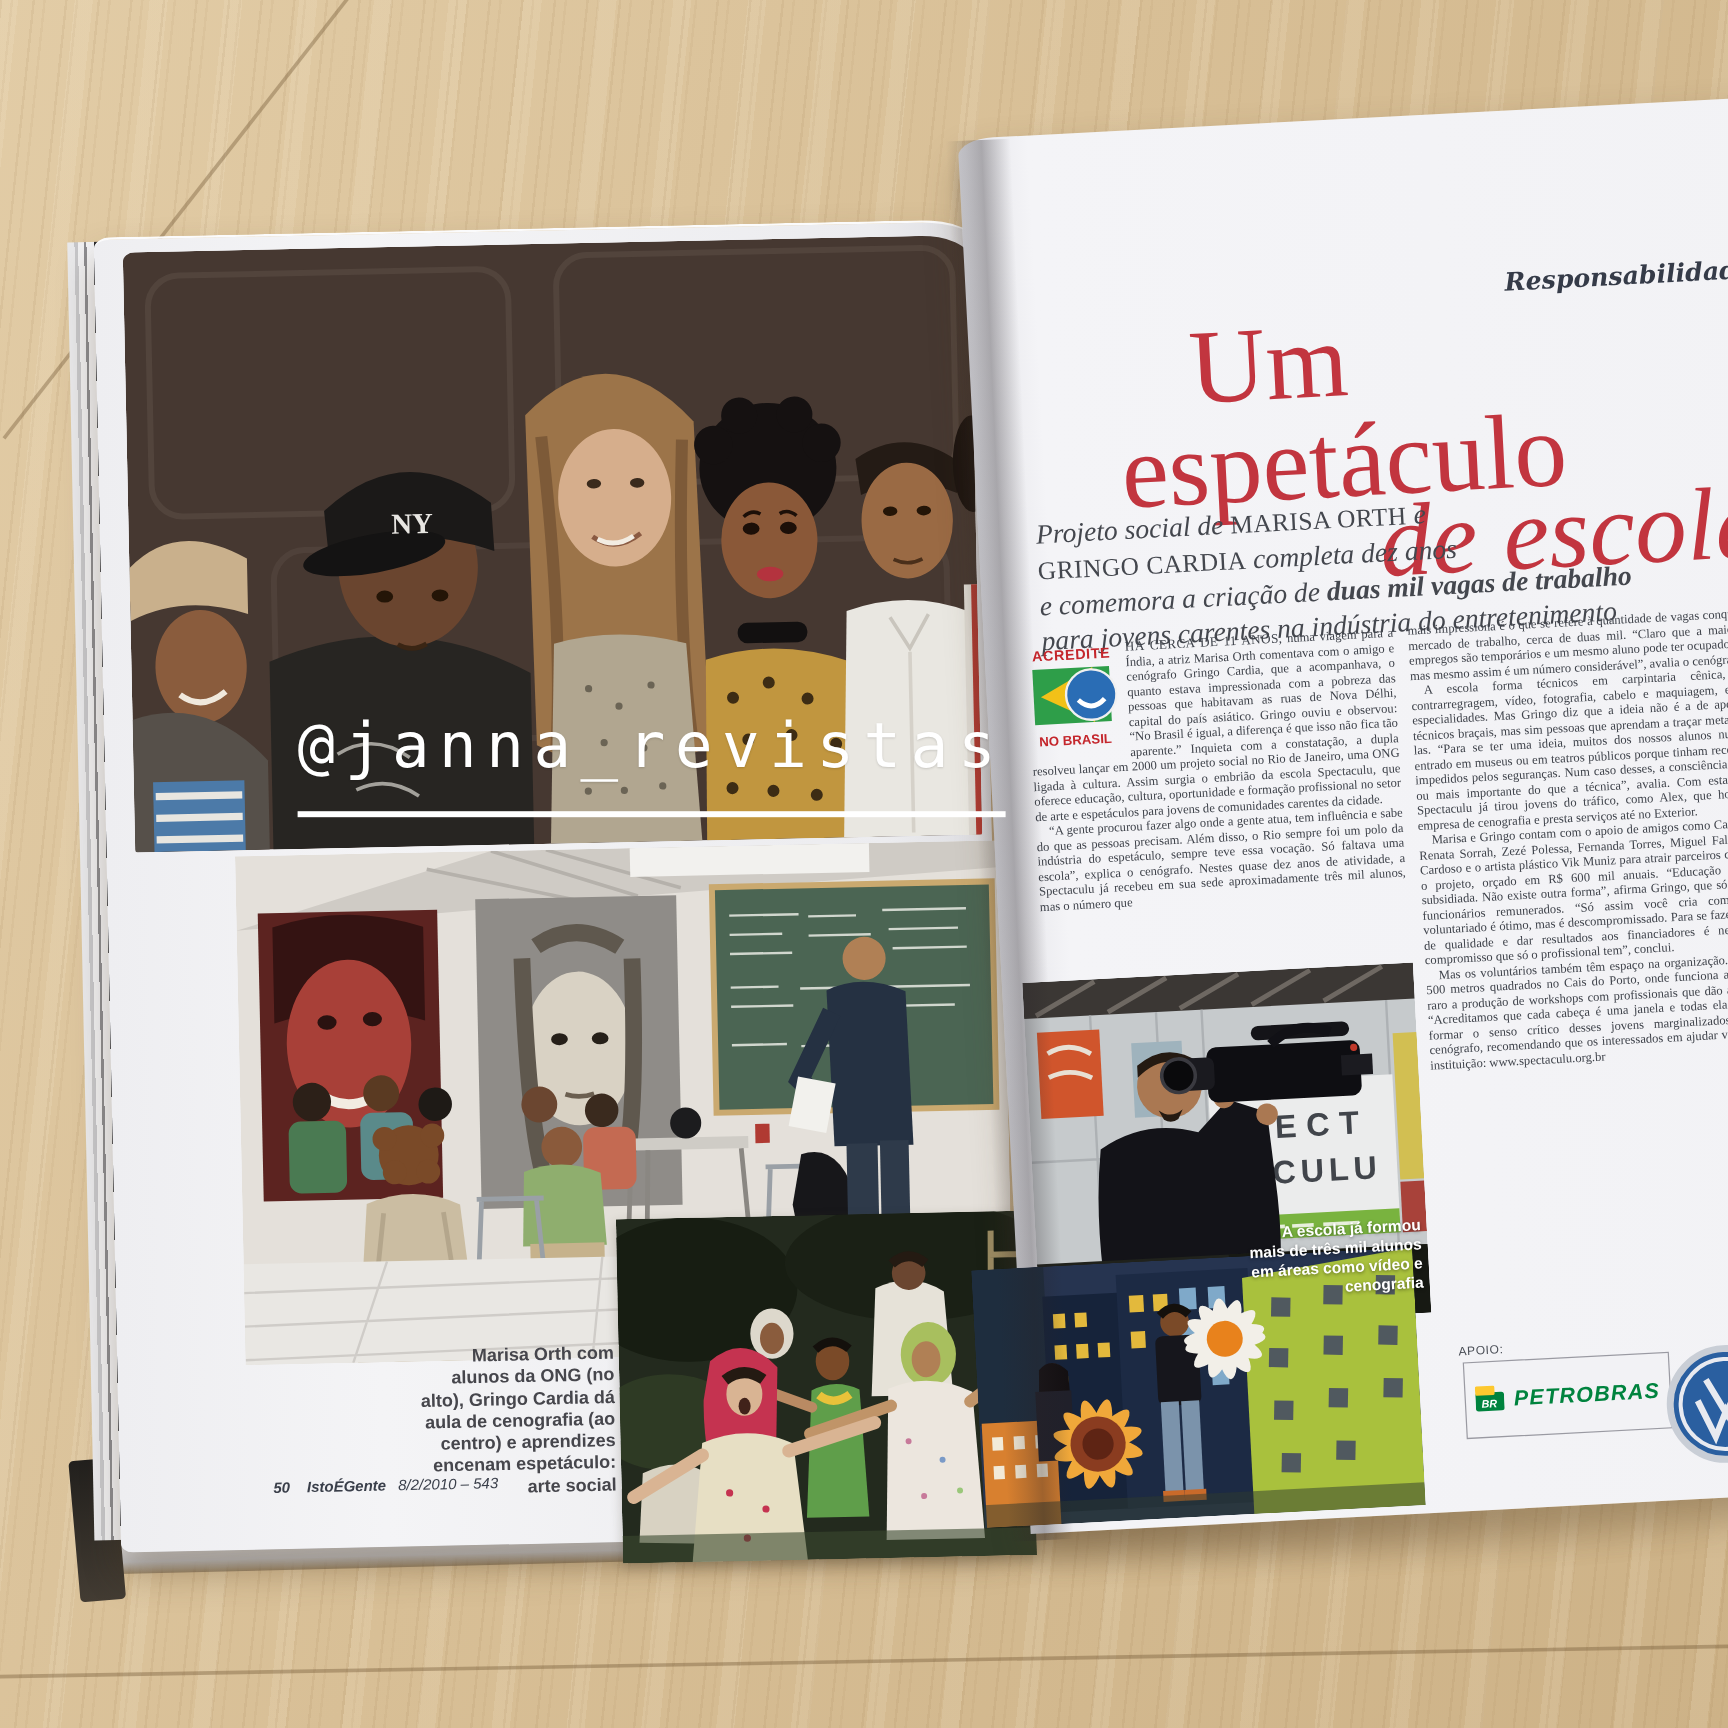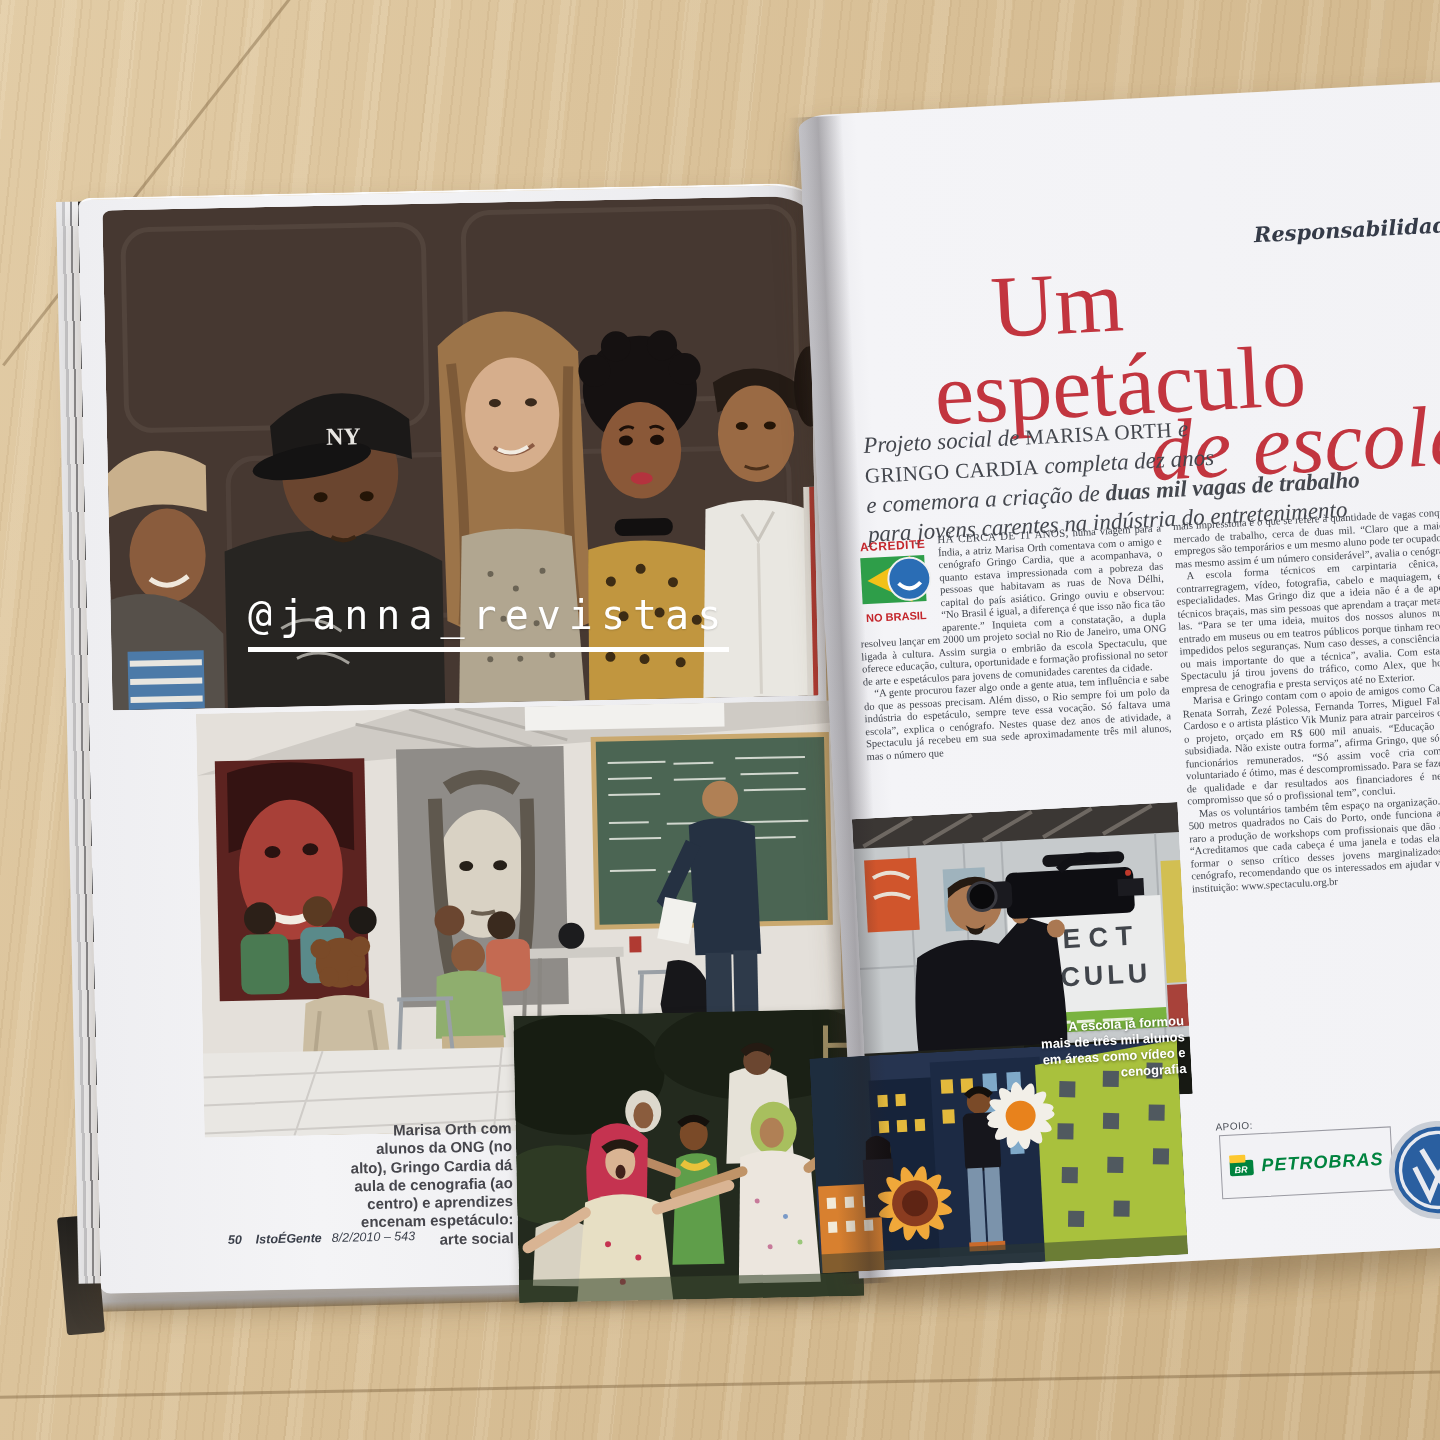--- a/index.html
+++ b/index.html
@@ -83,22 +83,22 @@
     color:#ffffff;text-align:right;text-shadow:0 1px 3px rgba(0,0,0,.45);}
   .apoio-label{position:absolute;left:364px;top:1026px;
     font-family:"Liberation Sans",sans-serif;font-size:10px;letter-spacing:.5px;color:#4a4e56;}
   .petro-box{position:absolute;left:367px;top:1040px;width:172px;height:64px;
     border:1px solid #9a9aa2;display:flex;align-items:center;gap:8px;padding:0 8px;box-sizing:border-box;
     background:#f2f2f5;}
   .petro-name{font-family:"Liberation Sans",sans-serif;font-weight:bold;font-style:italic;
     font-size:18px;letter-spacing:1px;color:#00833e;}
   .vw{position:absolute;left:534px;top:1036px;width:100px;height:104px;}
   .watermark{position:absolute;left:248px;top:592px;z-index:50;
-    font-family:"DejaVu Sans Mono",monospace;font-size:40px;letter-spacing:8px;color:#ffffff;
-    padding-bottom:9px;border-bottom:5px solid #ffffff;text-shadow:0 1px 2px rgba(0,0,0,.15);}
+    font-family:"DejaVu Sans Mono",monospace;font-size:52px;letter-spacing:8px;color:#ffffff;
+    padding-bottom:24px;border-bottom:5px solid #ffffff;text-shadow:0 1px 2px rgba(0,0,0,.15);}
 </style>
 </head>
 <body>
 
 <div class="scene">
 
   <div class="seam seam1"></div>
   <div class="seam seam2"></div>
   <div class="mag-shadow"></div>
   <div class="stack-left"></div>

